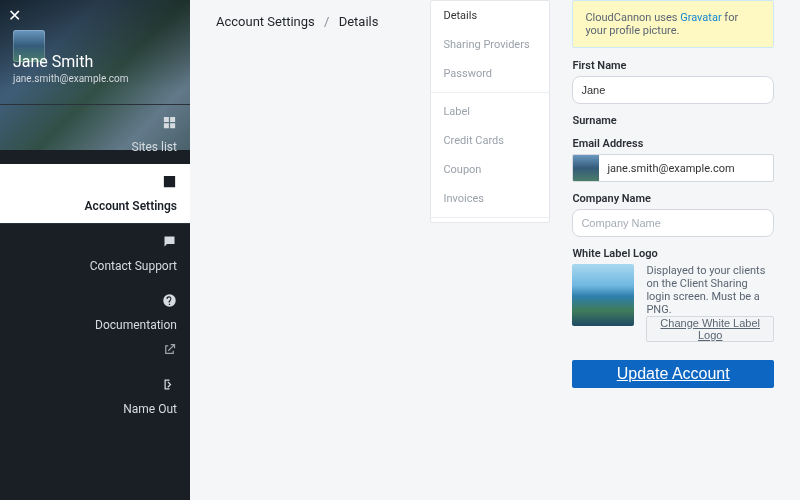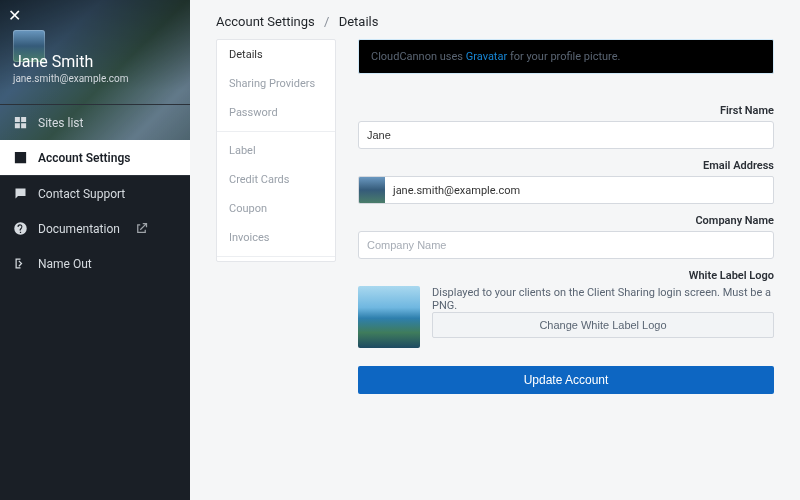--- a/index.html
+++ b/index.html
@@ -13,51 +13,51 @@
   }
   .sidebar-bg::after { content: ""; position: absolute; inset: 0; background: linear-gradient(180deg, rgba(0,0,0,0.45), rgba(0,0,0,0.1) 60%); }
   .close { position: absolute; top: 6px; left: 8px; color: #fff; font-size: 16px; z-index: 2; cursor: pointer; }
   .avatar { position: absolute; top: 30px; left: 13px; width: 32px; height: 32px; border-radius: 3px; z-index: 2;
     background: linear-gradient(180deg, #6a98c0 0%, #355b7a 50%, #4a7d6a 100%); box-shadow: 0 0 0 1px rgba(255,255,255,.2) inset; }
   .user { position: relative; z-index: 2; padding: 52px 13px 12px; }
   .user-name { font-size: 16px; font-weight: 400; color: #fff; }
   .user-email { font-size: 10px; color: #d3d8de; margin-top: 2px; }
   .nav { position: relative; z-index: 2; margin-top: 8px; }
   .nav-sep { height: 1px; background: #2b3139; margin: 0; }
-  .nav-item { display: flex; align-items: flex-end; gap: 10px; padding: 10px 13px; color: #d6dbe0; cursor: pointer; }
+  .nav-item { display: flex; align-items: flex-end; gap: 10px; padding: 10px 13px; color: #d6dbe0; cursor: pointer; flex-direction: column; }
   .nav-item.active { background: #fff; color: #1a1f26; font-weight: 600; }
   .nav-icon { width: 15px; height: 15px; display: inline-flex; align-items: center; justify-content: center; flex: 0 0 15px; }
   .nav-icon svg { width: 15px; height: 15px; fill: currentColor; }
   .ext { margin-left: 4px; opacity: .7; }
   
-  .main { flex: 1; display: flex; flex-direction: column; background: #f5f6f7; min-width: 0; }
+  .main { flex: 1; display: flex; flex-direction: row; background: #f5f6f7; min-width: 0; }
   .crumbs { padding: 14px 26px 10px; font-size: 13px; color: #1f2328; }
   .crumb-sep { color: #8a909a; padding: 0 6px; }
   .content { flex: 1; display: flex; padding: 0 26px 26px; gap: 22px; min-height: 0; }
   .subnav { width: 120px; background: #fff; border: 1px solid #e4e6ea; border-radius: 2px; align-self: flex-start; }
   .subnav-item { padding: 8px 12px; font-size: 11px; color: #9aa1aa; cursor: pointer; }
   .subnav-item.active { color: #333; }
   .subnav-divider { height: 1px; background: #eceef1; margin: 4px 0; }
   .panel { flex: 1; min-width: 0; }
-  .notice { border: 1px solid #cfe8f8; background: #000000; color: #5a6573; border-radius: 2px; padding: 10px 12px; font-size: 11px; margin-bottom: 30px; }
+  .notice { border: 1px solid #cfe8f8; background: #fef9c3; color: #5a6573; border-radius: 2px; padding: 10px 12px; font-size: 11px; margin-bottom: 11px; }
   .notice a { color: #1685d3; text-decoration: none; }
   .field { margin-bottom: 10px; }
-  .label { font-size: 11px; font-weight: 600; color: #2a2f36; margin-bottom: 4px; display: block; text-align: right; }
-  .input { width: 100%; height: 28px; border: 1px solid #d5d9df; border-radius: 3px; background: #fff; padding: 0 8px; font-size: 11px; color: #333; }
+  .label { font-size: 11px; font-weight: 600; color: #2a2f36; margin-bottom: 4px; display: block; }
+  .input { width: 100%; height: 28px; border: 1px solid #d5d9df; border-radius: 8px; background: #fff; padding: 0 8px; font-size: 11px; color: #333; }
   .input::placeholder { color: #a6acb5; }
   .email-row { display: flex; align-items: stretch; border: 1px solid #d5d9df; border-radius: 2px; background:#fff; overflow:hidden; height:28px; }
   .email-ava { width: 26px; background: linear-gradient(180deg,#6a98c0 0%,#355b7a 50%,#4a7d6a 100%); }
   .email-text { flex:1; display:flex; align-items:center; padding: 0 8px; font-size:11px; color:#333; }
   .logo-row { display:flex; gap:12px; }
   .logo-thumb { width: 62px; height: 62px; border-radius:2px;
     background: linear-gradient(180deg,#a9d8ef 0%,#6fb7e0 35%,#2e7fad 52%,#3f7c5c 75%,#1e4a62 100%); }
   .logo-right { flex:1; min-width:0; }
   .hint { font-size:11px; color:#5a6573; }
-  .btn { display:block; width:100%; height:26px; border-radius:2px; border:1px solid #d5d9df; background:#f2f4f6; color:#5a6573; font-size:11px; cursor:pointer; }
-  .primary { margin-top:18px; height:28px; border:none; background:#0d66c2; color:#fff; font-size:12px; }
+  .btn { display:block; width:100%; height:26px; border-radius:2px; border:1px solid #d5d9df; background:#f2f4f6; color:#5a6573; font-size:11px; cursor:pointer;text-decoration:underline; }
+  .primary { margin-top:18px; height:28px; border:none; background:#0d66c2; color:#fff; font-size:16px; }
 </style>
 </head>
 <body>
 
 <div class="app">
   <aside class="sidebar">
     <div class="sidebar-bg"></div>
     <div class="close">✕</div>
     <div class="avatar"></div>
     <div class="user">
@@ -138,20 +138,21 @@
         <div class="notice">
           <span>CloudCannon uses </span><a href="#">Gravatar</a><span> for your profile picture.</span>
         </div>
 
         <div class="field">
           <label class="label">First Name</label>
           <input class="input" value="Jane" style="">
         </div>
 
         <div class="field">
+          <label class="label">Surname</label>
         </div>
 
         <div class="field">
           <label class="label">Email Address</label>
           <div class="email-row">
             <div class="email-ava"></div>
             <div class="email-text">jane.smith@example.com</div>
           </div>
         </div>
 

